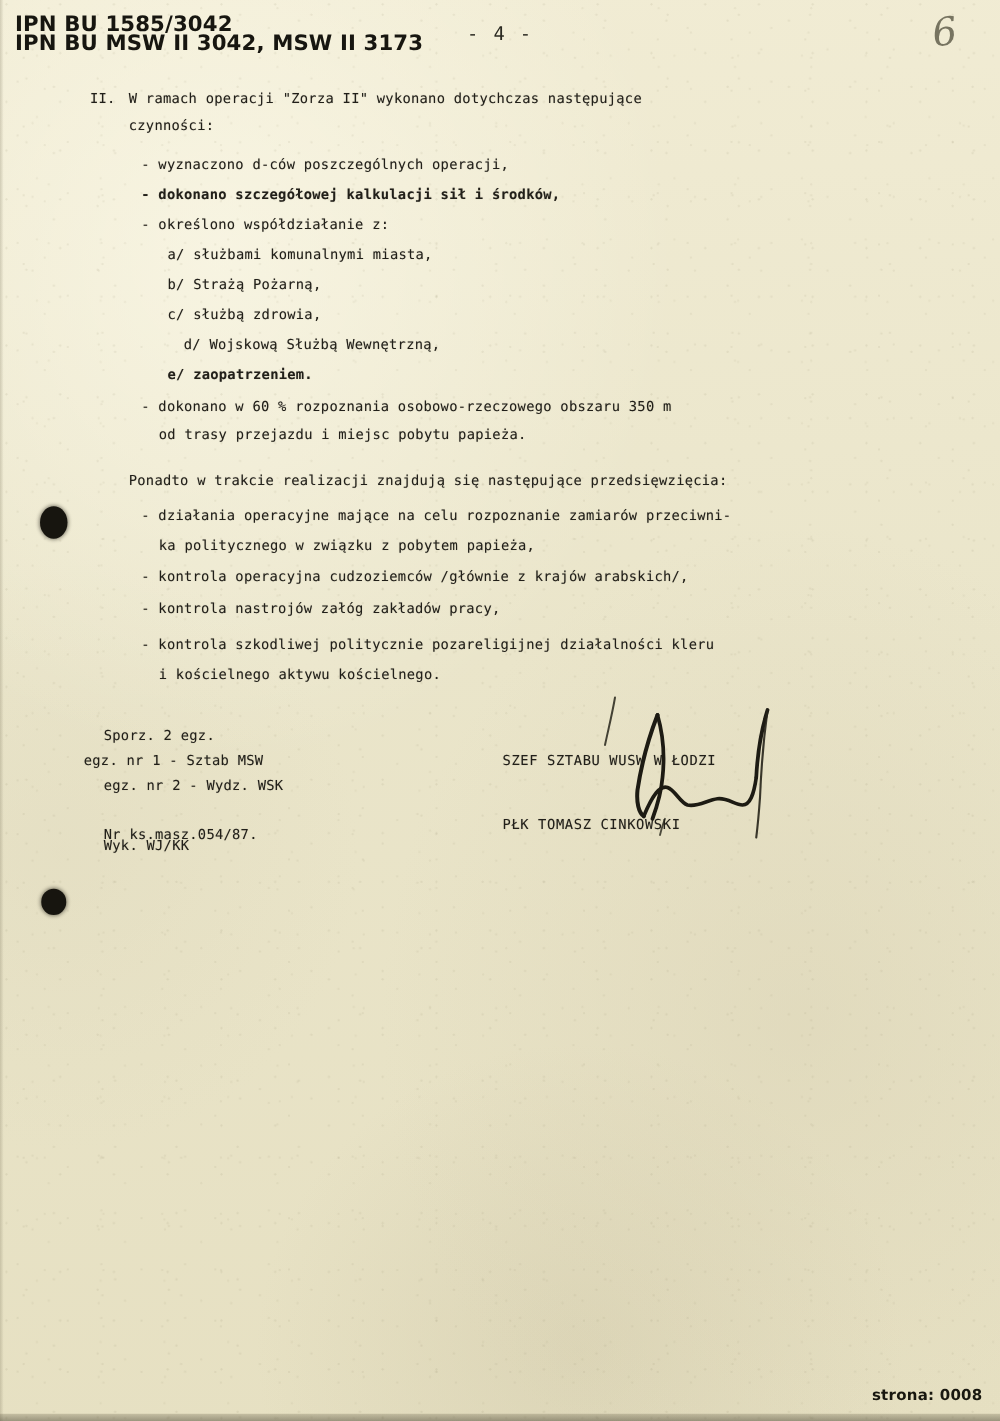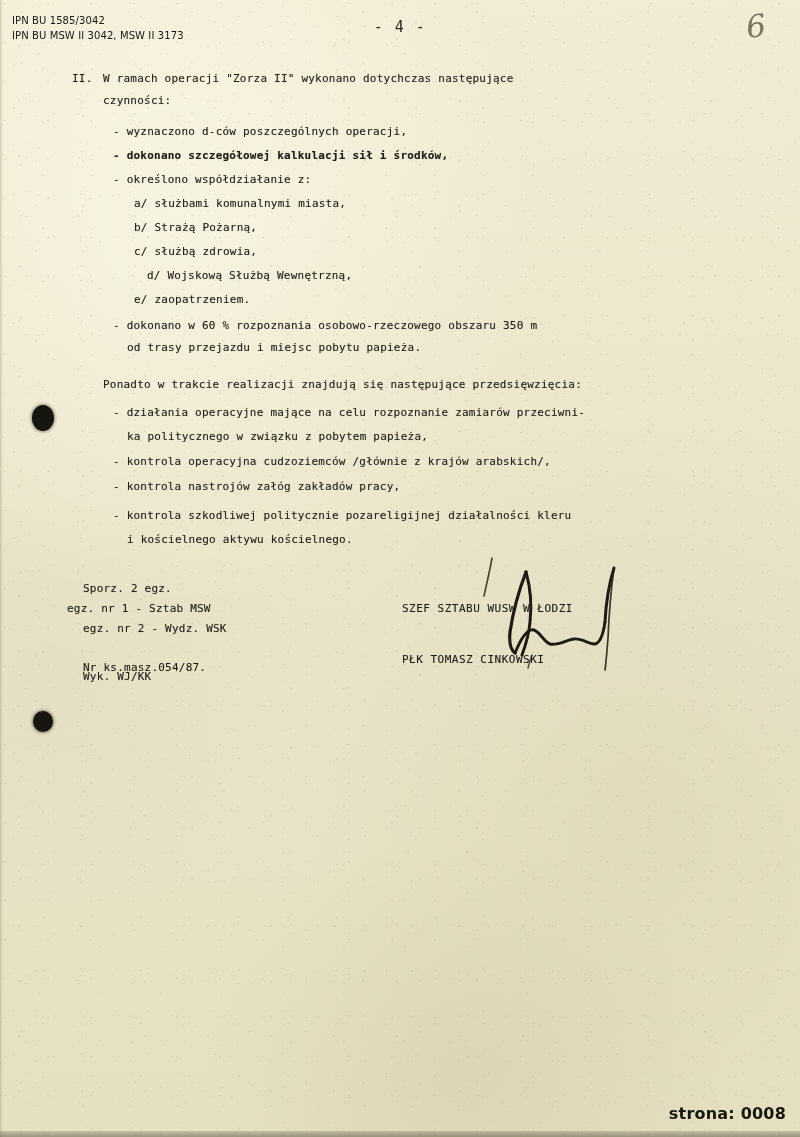--- a/index.html
+++ b/index.html
@@ -59,22 +59,22 @@
     width: 3px;
     background: linear-gradient(to right, rgba(120,113,88,0.28), rgba(120,113,88,0));
   }
 
   
   .archive-ref {
     position: absolute;
     left: 12px;
     top: 13px;
     font-family: "DejaVu Sans", "Liberation Sans", sans-serif;
-    font-weight: normal;
-    font-size: 10px;
+    font-weight: bold;
+    font-size: 17px;
     line-height: 15px;
     color: #171610;
     letter-spacing: 0.1px;
   }
 
   .page-number-center {
     position: absolute;
     left: 0; right: 0;
     top: 18px;
     text-align: center;
@@ -136,21 +136,21 @@
   }
   .signature svg { display: block; overflow: visible; }
 
   
   .scan-footer {
     position: absolute;
     right: 14px;
     bottom: 14px;
     font-family: "DejaVu Sans", "Liberation Sans", sans-serif;
     font-weight: bold;
-    font-size: 16px;
+    font-size: 12px;
     color: #18170f;
     letter-spacing: 0.2px;
   }
 </style>
 </head>
 <body>
 
 <div class="page">
 
   <div class="grain"></div>
@@ -175,21 +175,21 @@
     <div class="ln" style="left:103px; top:93px;">czynności:</div>
 
     <div class="ln" style="left:113px; top:124px;">- wyznaczono d-ców poszczególnych operacji,</div>
     <div class="ln" style="left:113px; top:148px;font-weight:bold;">- dokonano szczegółowej kalkulacji sił i środków,</div>
     <div class="ln" style="left:113px; top:172px;">- określono współdziałanie z:</div>
 
     <div class="ln" style="left:134px; top:196px;">a/ służbami komunalnymi miasta,</div>
     <div class="ln" style="left:134px; top:220px;">b/ Strażą Pożarną,</div>
     <div class="ln" style="left:134px; top:244px;">c/ służbą zdrowia,</div>
     <div class="ln" style="left:134px; top:268px;margin-left:13px;">d/ Wojskową Służbą Wewnętrzną,</div>
-    <div class="ln" style="left:134px; top:292px;">e/ zaopatrzeniem.</div>
+    <div class="ln" style="left:134px; top:292px;font-weight:bold;">e/ zaopatrzeniem.</div>
 
     <div class="ln" style="left:113px; top:318px;">- dokonano w 60 % rozpoznania osobowo-rzeczowego obszaru 350 m</div>
     <div class="ln" style="left:127px; top:340px;">od trasy przejazdu i miejsc pobytu papieża.</div>
 
     <div class="ln" style="left:103px; top:377px;">Ponadto w trakcie realizacji znajdują się następujące przedsięwzięcia:</div>
 
     <div class="ln" style="left:113px; top:405px;">- działania operacyjne mające na celu rozpoznanie zamiarów przeciwni-</div>
     <div class="ln" style="left:127px; top:429px;">ka politycznego w związku z pobytem papieża,</div>
     <div class="ln" style="left:113px; top:454px;">- kontrola operacyjna cudzoziemców /głównie z krajów arabskich/,</div>
     <div class="ln" style="left:113px; top:479px;">- kontrola nastrojów załóg zakładów pracy,</div>

